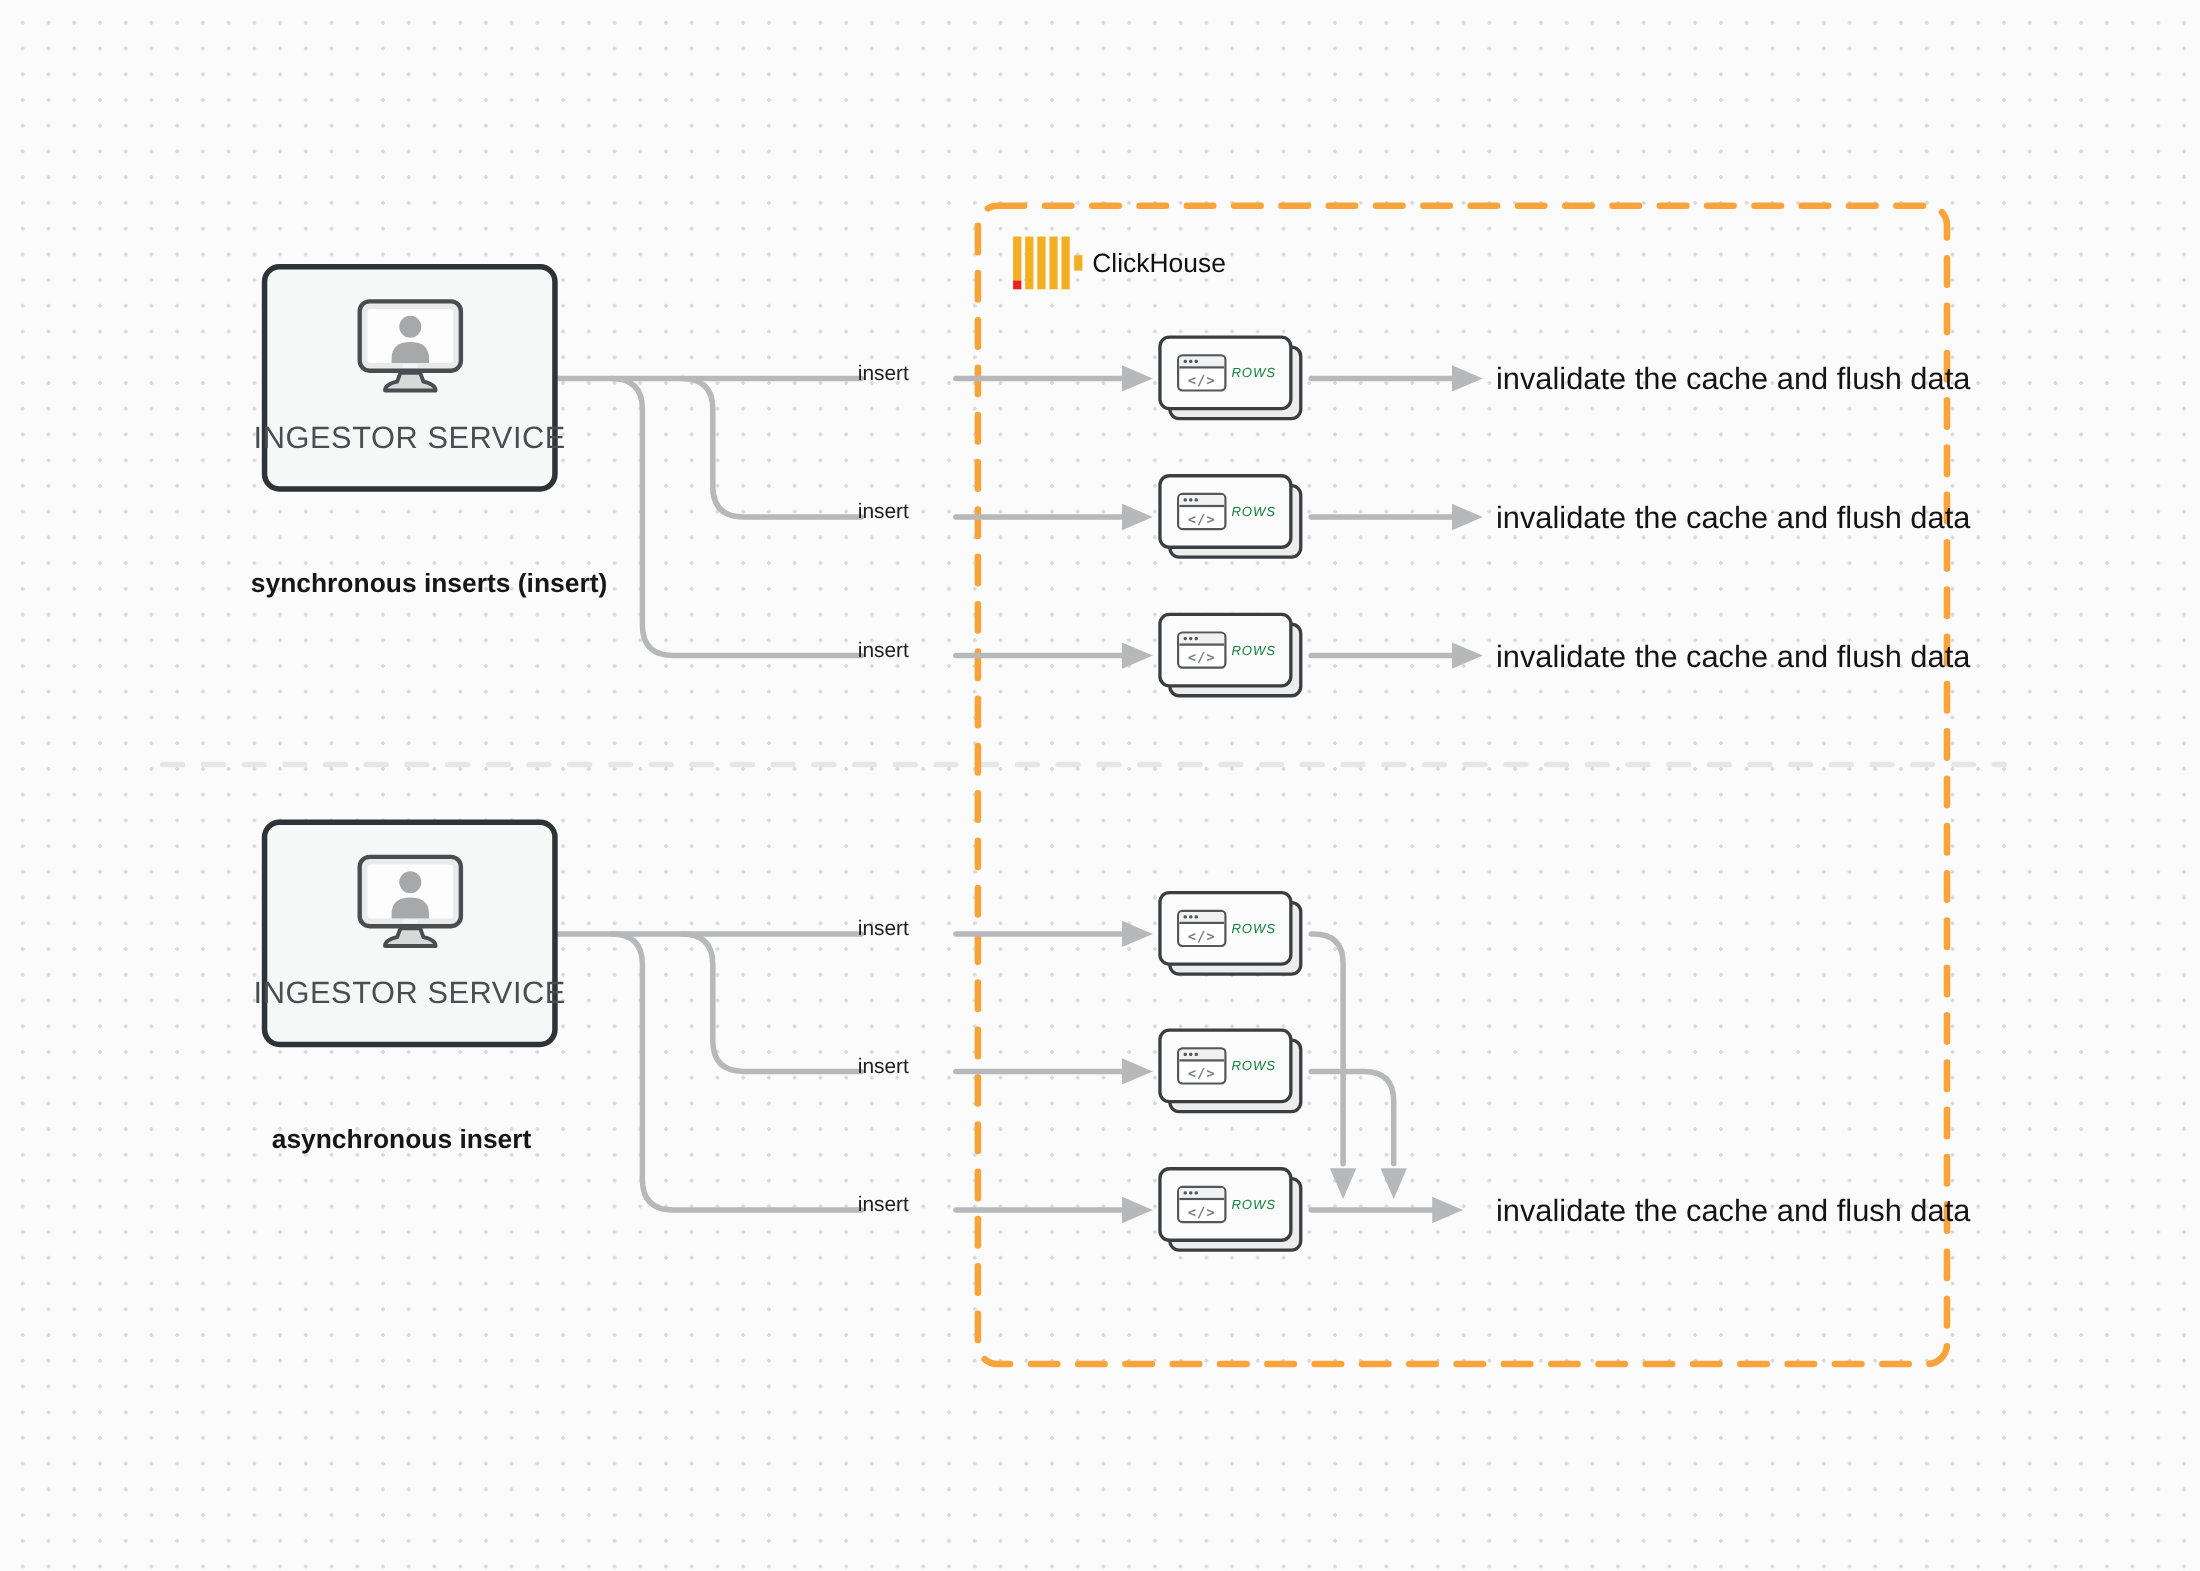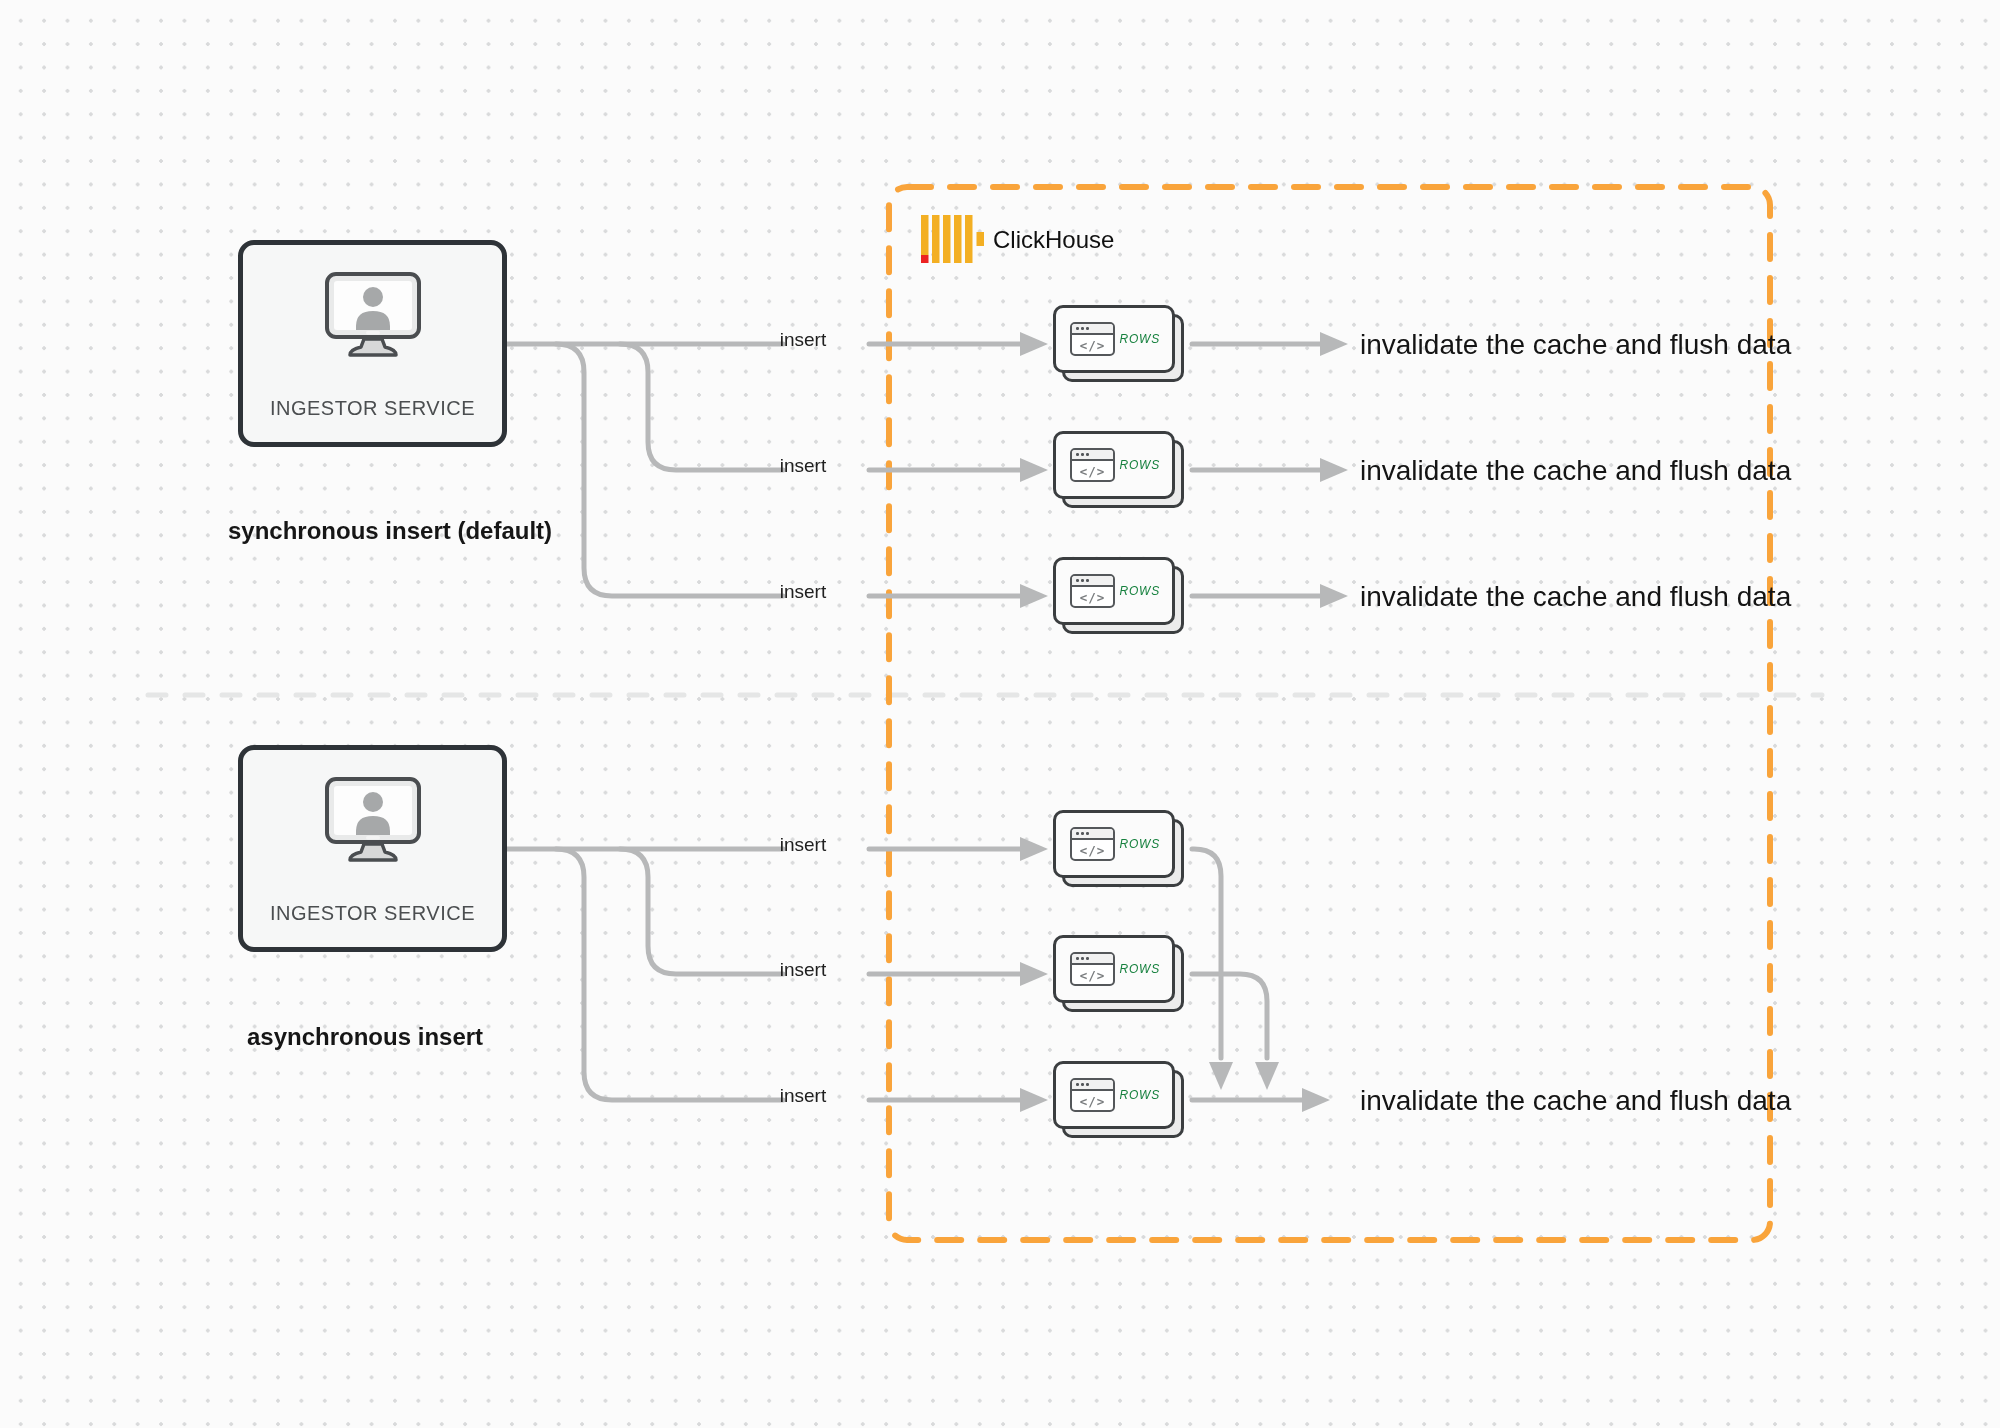--- a/index.html
+++ b/index.html
@@ -14,21 +14,21 @@
   .abs{position:absolute;z-index:2;}
 
   
   .service-box{
     width:269px;height:207px;box-sizing:border-box;
     background:#f6f7f7;border:5px solid #2e3338;border-radius:16px;
     display:flex;flex-direction:column;align-items:center;justify-content:flex-start;
   }
   .service-box .monitor{margin-top:26px;}
   .service-label{
-    margin-top:32px;font-size:20px;color:#4b4e50;letter-spacing:.5px;white-space:nowrap;
+    margin-top:17px;font-size:28px;color:#4b4e50;letter-spacing:.5px;white-space:nowrap;
   }
 
   
   .caption{font-size:24px;font-weight:700;color:#161616;white-space:nowrap;}
 
   
   .insert-label{width:110px;text-align:center;font-size:19px;color:#202020;white-space:nowrap;}
   .result-label{font-size:28px;color:#141414;white-space:nowrap;}
 
   
@@ -116,21 +116,21 @@
     <svg class="monitor" width="100" height="94" viewBox="0 0 100 94">
       <rect x="4" y="3" width="92" height="63" rx="9" fill="#e9eaea" stroke="#4a4d50" stroke-width="4"></rect>
       <rect x="11" y="10" width="78" height="49" rx="3" fill="#fdfdfd"></rect>
       <circle cx="50" cy="26" r="10" fill="#a6a8a9"></circle>
       <path d="M33 59 L33 55 Q33 40 50 40 Q67 40 67 55 L67 59 Z" fill="#a6a8a9"></path>
       <rect x="43" y="60" width="14" height="3.5" rx="1.75" fill="#f4f4f4"></rect>
       <path d="M41 68 H59 L62 76 Q73 78.5 73 84 H27 Q27 78.5 38 76 Z" fill="#d7d8d8" stroke="#4a4d50" stroke-width="3.5" stroke-linejoin="round"></path>
     </svg>
     <div class="service-label">INGESTOR SERVICE</div>
   </div>
-  <div class="abs caption" style="left:228px;top:517px">synchronous insert (default)</div>
+  <div class="abs caption" style="left:228px;top:517px">synchronous inserts (insert)</div>
 
   <div class="abs service-box" style="left:238px;top:745px">
     <svg class="monitor" width="100" height="94" viewBox="0 0 100 94">
       <rect x="4" y="3" width="92" height="63" rx="9" fill="#e9eaea" stroke="#4a4d50" stroke-width="4"></rect>
       <rect x="11" y="10" width="78" height="49" rx="3" fill="#fdfdfd"></rect>
       <circle cx="50" cy="26" r="10" fill="#a6a8a9"></circle>
       <path d="M33 59 L33 55 Q33 40 50 40 Q67 40 67 55 L67 59 Z" fill="#a6a8a9"></path>
       <rect x="43" y="60" width="14" height="3.5" rx="1.75" fill="#f4f4f4"></rect>
       <path d="M41 68 H59 L62 76 Q73 78.5 73 84 H27 Q27 78.5 38 76 Z" fill="#d7d8d8" stroke="#4a4d50" stroke-width="3.5" stroke-linejoin="round"></path>
     </svg>

